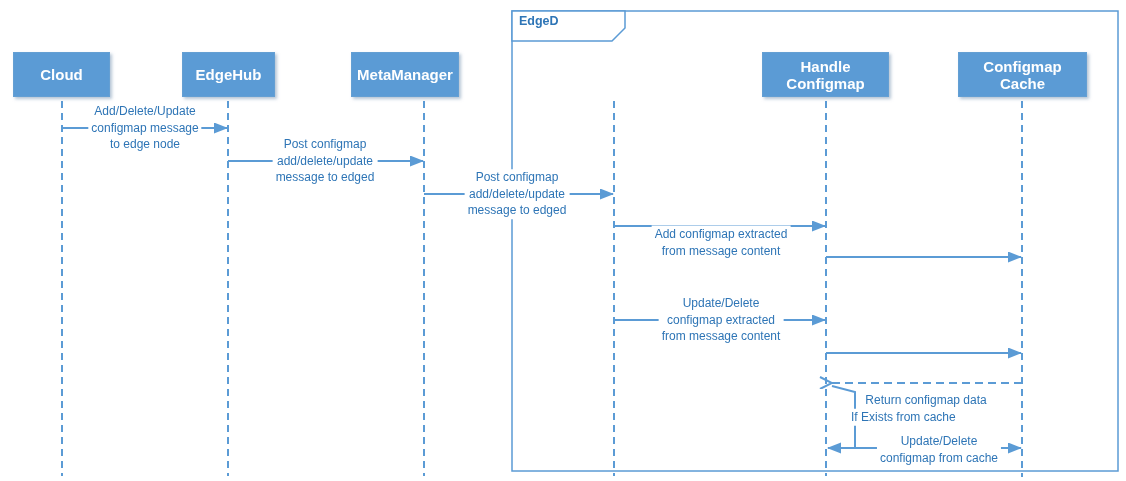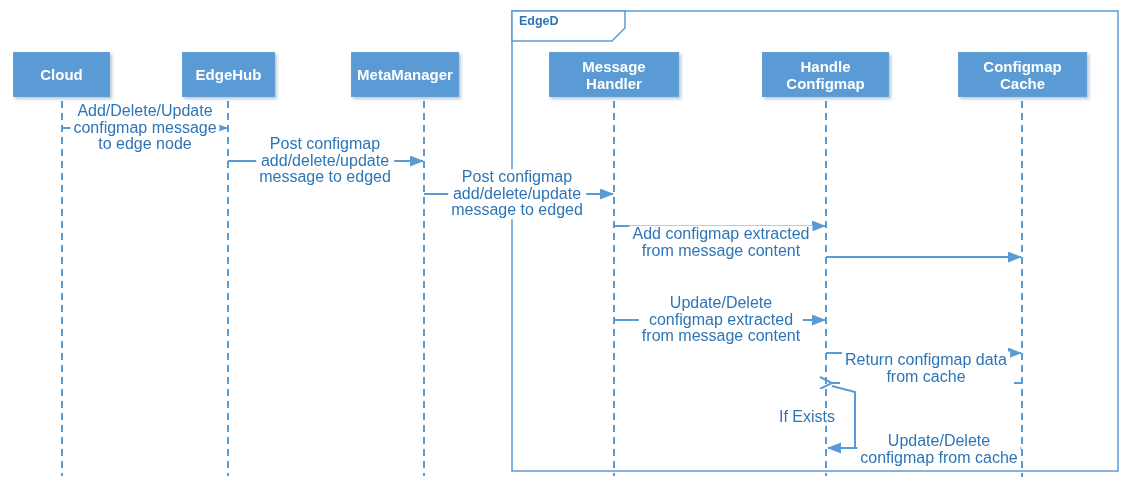--- a/index.html
+++ b/index.html
@@ -11,21 +11,21 @@
   .actor{
     position:absolute;top:52px;height:45px;
     background:#5b9bd5;border:1px solid #649fd3;
     box-shadow:2px 2px 3px rgba(120,150,180,0.55);
     display:flex;align-items:center;justify-content:center;
     color:#ffffff;font-weight:bold;font-size:15px;line-height:17px;
     text-align:center;box-sizing:border-box;
   }
   .msg{
     position:absolute;transform:translate(-50%,-50%);
-    color:#2e75b6;font-size:16px;line-height:16.5px;
+    color:#2e75b6;font-size:12px;line-height:16.5px;
     text-align:center;white-space:pre-line;
     background:#ffffff;padding:0 3px;
   }
   .frame-label{
     position:absolute;left:519px;top:14px;
     color:#2e75b6;font-size:12.5px;font-weight:bold;
   }
 </style>
 </head>
 <body>
@@ -75,23 +75,20 @@
 
   <div class="actor" style="left:13px;width:97px;">
       <span>Cloud</span>
     </div>
   <div class="actor" style="left:182px;width:93px;">
       <span>EdgeHub</span>
     </div>
   <div class="actor" style="left:351px;width:108px;">
       <span>MetaManager</span>
     </div>
-  <div class="actor" style="left:549px;width:130px;">
-      <span style="width:80px">Message Handler</span>
-    </div>
   <div class="actor" style="left:762px;width:127px;">
       <span style="width:85px">Handle Configmap</span>
     </div>
   <div class="actor" style="left:958px;width:129px;">
       <span style="width:85px">Configmap Cache</span>
     </div>
 
   <div class="msg" style="left:145px;top:128px;">Add/Delete/Update
 configmap message
 to edge node</div>
@@ -99,19 +96,19 @@
 add/delete/update
 message to edged</div>
   <div class="msg" style="left:517px;top:194px;">Post configmap
 add/delete/update
 message to edged</div>
   <div class="msg" style="left:721px;top:242px;">Add configmap extracted
 from message content</div>
   <div class="msg" style="left:721px;top:320px;">Update/Delete
 configmap extracted
 from message content</div>
-  <div class="msg" style="left:926px;top:368px;">Return configmap data
+  <div class="msg" style="left:926px;top:408px;">Return configmap data
 from cache</div>
-  <div class="msg" style="left:807px;top:417px;">If Exists</div>
+  <div class="msg" style="left:872px;top:417px;">If Exists</div>
   <div class="msg" style="left:939px;top:449px;">Update/Delete
 configmap from cache</div>
 
 </div>
 
 </body></html>

